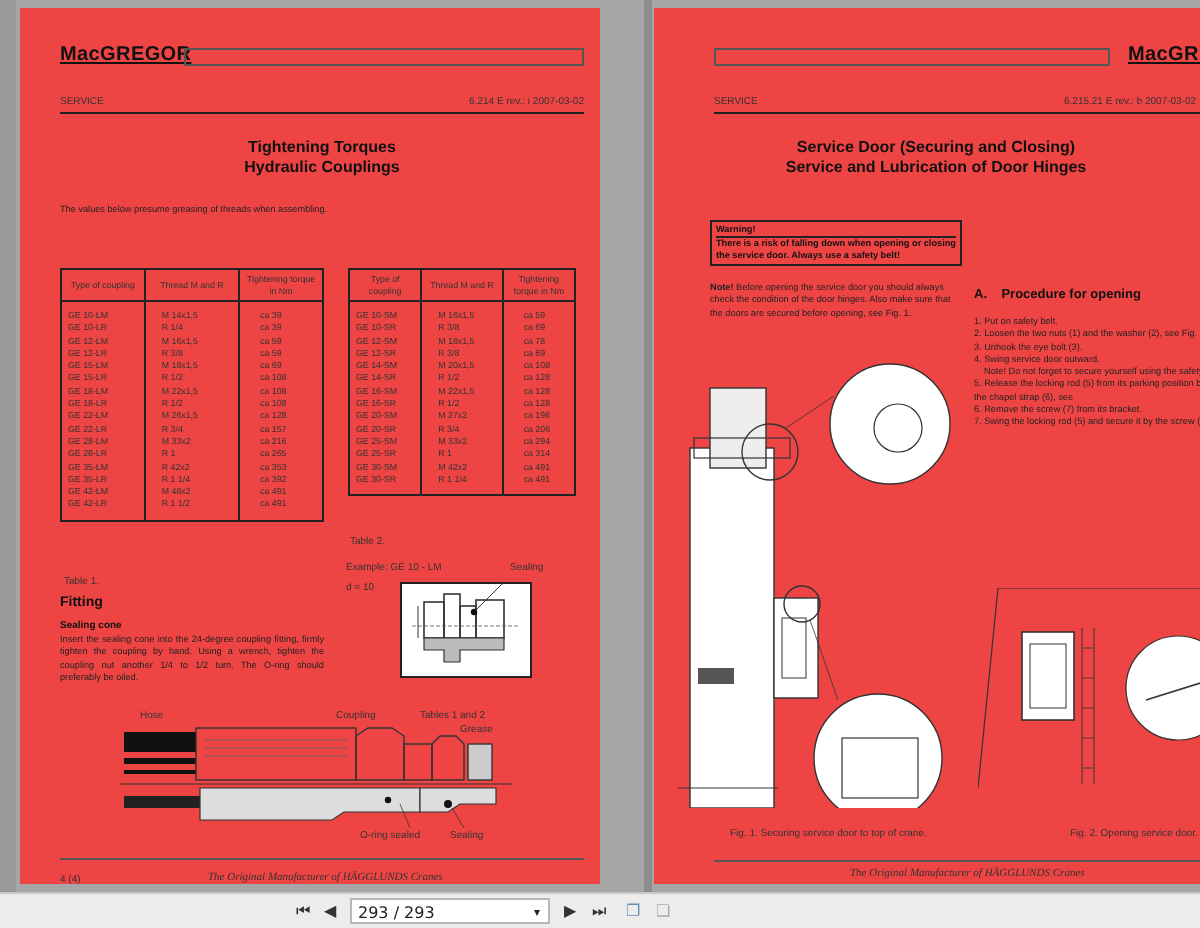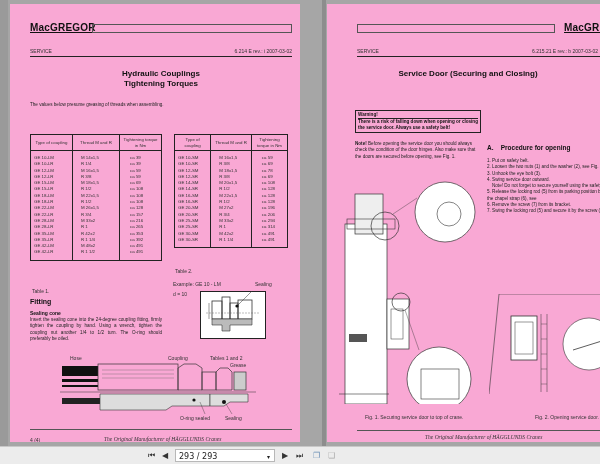--- a/index.html
+++ b/index.html
@@ -1,18 +1,18 @@
 <!DOCTYPE html>
 <html><head>
 <meta charset="utf-8">
 <style>
   html,body{margin:0;padding:0;}
   body{width:600px;height:464px;background:#a9a9a9;position:relative;overflow:hidden;font-family:"Liberation Sans",sans-serif;color:#111;}
   .viewer{position:absolute;left:0;top:0;width:600px;height:446px;background:#a6a6a6;}
-  .page{position:absolute;background:#f9a8d4;top:4px;height:438px;overflow:hidden;}
+  .page{position:absolute;background:#ef4444;top:4px;height:438px;overflow:hidden;}
   .page.left{left:10px;width:290px;}
   .page.right{left:327px;width:290px;}
   .sep{position:absolute;left:23px;top:0;width:4px;height:446px;background:#8d8d8d;}
   .logo{position:absolute;font-weight:bold;font-size:10px;letter-spacing:0.2px;text-decoration:underline;}
   .logobox{position:absolute;border:1px solid #555;height:7px;}
   .small{position:absolute;font-size:5px;color:#333;}
   .rule{position:absolute;height:1px;background:#222;}
   .title{position:absolute;font-weight:bold;font-size:8px;text-align:center;line-height:10px;}
   .para{position:absolute;font-size:4.6px;line-height:6.4px;color:#222;}
   table.t{position:absolute;border-collapse:collapse;font-size:4.4px;color:#333;}
@@ -37,22 +37,22 @@
 
 <div class="viewer">
 
   <div class="page left" style="left:10px;">
     <div class="logo" style="left:20px;top:18px;">MacGREGOR</div>
     <div class="logobox" style="left:82px;top:20px;width:198px;"></div>
     <div class="small" style="left:20px;top:44px;">SERVICE</div>
     <div class="small" style="right:8px;top:44px;">6.214 E  rev.: i  2007-03-02</div>
     <div class="rule" style="left:20px;top:52px;width:262px;"></div>
     <div class="title" style="left:20px;top:65px;width:262px;">
+      <div>Tightening Torques</div>
       <div>Hydraulic Couplings</div>
-      <div>Tightening Torques</div>
     </div>
     <div class="para" style="left:20px;top:98px;width:140px;">The values below presume greasing of threads when assembling.</div>
 
     <table class="t" id="table1" style="left:20px;top:130px;width:132px;">
       <thead>
           <tr>
         <th style="width:32%">Type of coupling</th>
         <th style="width:36%">Thread M and R</th>
         <th>Tightening torque in Nm</th>
       </tr>
@@ -281,20 +281,21 @@
   <div class="sep" style="left:322px;width:4px;top:0;"></div>
 
   <div class="page right">
     <div class="logobox" style="left:30px;top:20px;width:196px;"></div>
     <div class="logo" style="left:237px;top:18px;">MacGREGOR</div>
     <div class="small" style="left:30px;top:44px;">SERVICE</div>
     <div class="small" style="left:205px;top:44px;white-space:nowrap;">6.215.21 E  rev.: b  2007-03-02</div>
     <div class="rule" style="left:30px;top:52px;width:260px;"></div>
     <div class="title" style="left:30px;top:65px;width:222px;">
       <div>Service Door (Securing and Closing)</div>
+      <div>Service and Lubrication of Door Hinges</div>
     </div>
 
     <div class="warnbox" style="left:28px;top:106px;width:120px;">
       <div>Warning!</div>
       <div style="border-top:1px solid #222;">There is a risk of falling down when opening or closing the service door. Always use a safety belt!</div>
     </div>
     <div class="para" style="left:28px;top:137px;width:122px;">
       <b>Note!</b><span> Before opening the service door you should always check the condition of the door hinges. Also make sure that the doors are secured before opening, see Fig. 1.</span>
     </div>
 

